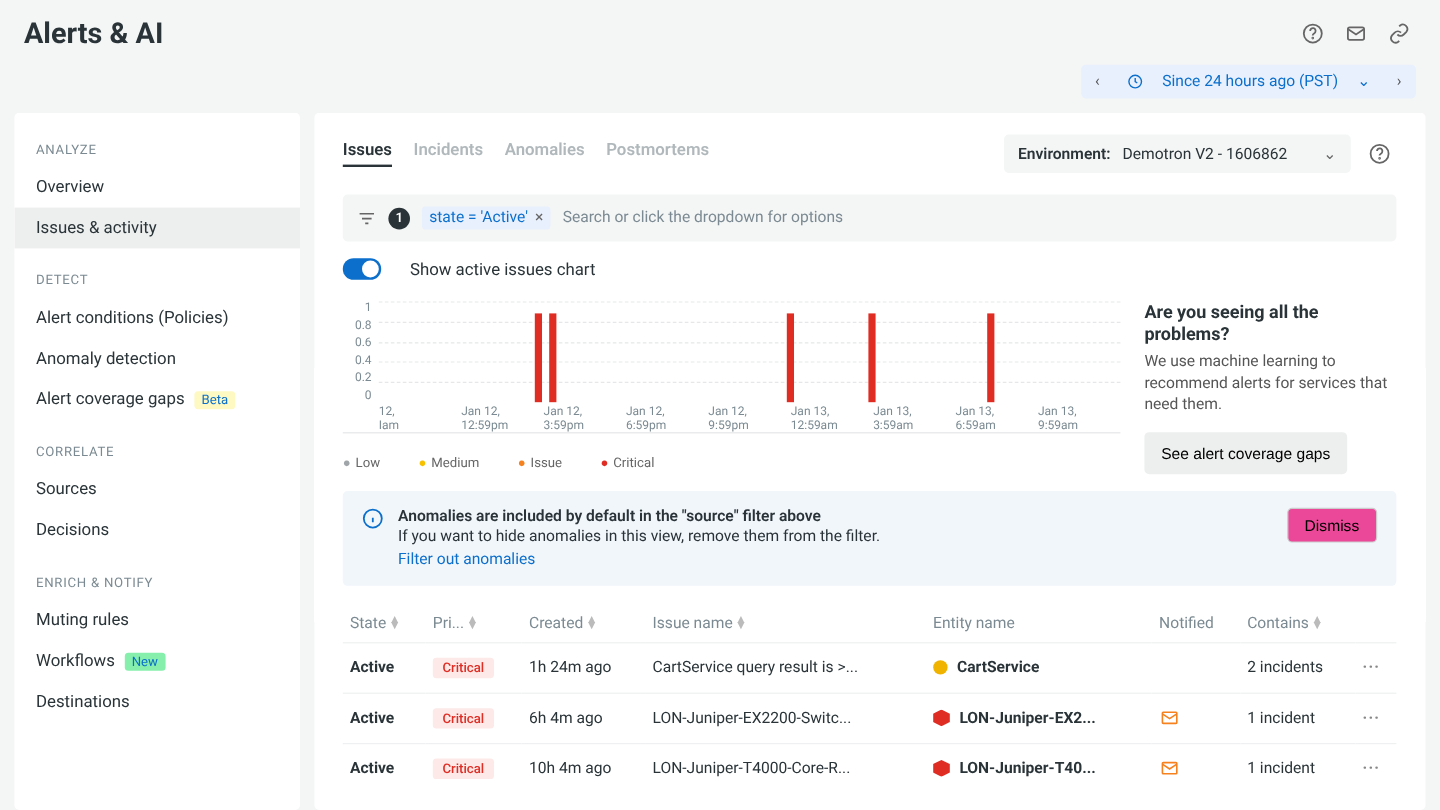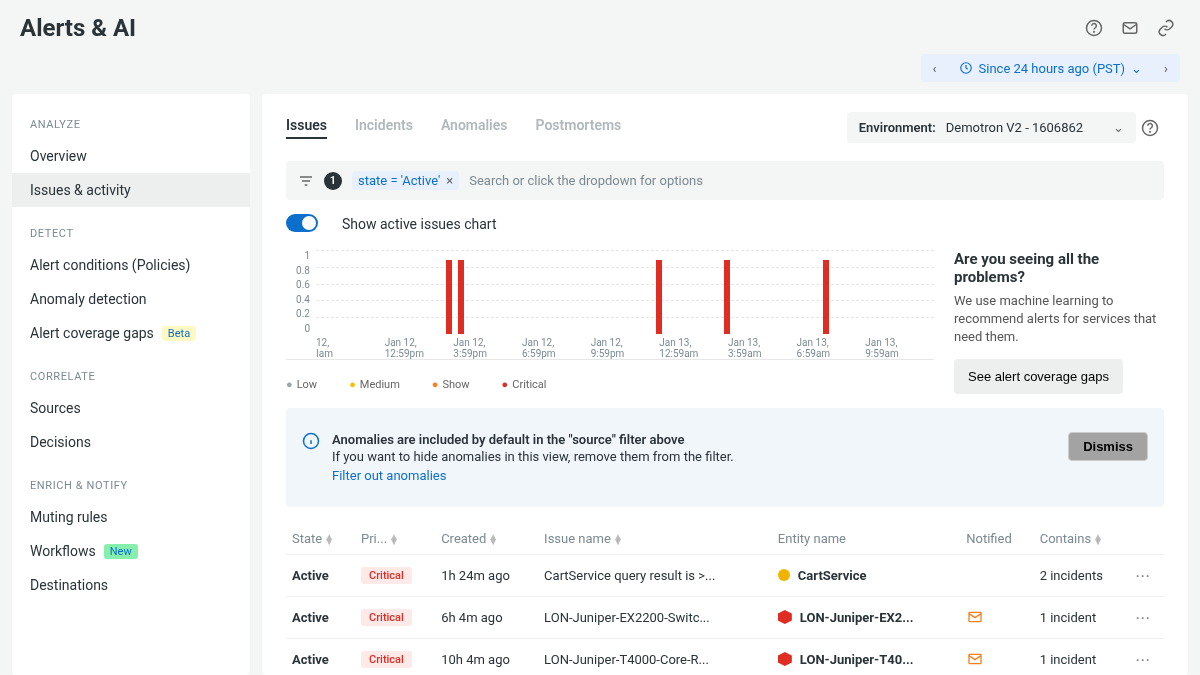--- a/index.html
+++ b/index.html
@@ -5,34 +5,34 @@
 * { box-sizing: border-box; margin: 0; padding: 0; }
 body { font-family: -apple-system, BlinkMacSystemFont, "Segoe UI", Roboto, sans-serif; background: #f4f5f5; color: #293338; font-size: 14px; }
 .app { display: flex; flex-direction: column; height: 675px; width: 1200px; overflow: hidden; }
 .topbar { display: flex; align-items: center; justify-content: space-between; padding: 14px 20px 8px 20px; }
 .topbar h1 { font-size: 24px; font-weight: 700; color: #293338; }
 .topbar-icons { display: flex; gap: 8px; }
 .icon-btn { width: 28px; height: 28px; border-radius: 4px; display: flex; align-items: center; justify-content: center; cursor: pointer; color: #666; }
 .timerow { display: flex; justify-content: flex-end; padding: 4px 20px 12px; }
 .time-picker { display: flex; align-items: center; background: #e8f0fe; border-radius: 4px; overflow: hidden; font-size: 13px; }
 .time-picker .chev { width: 28px; height: 28px; display: flex; align-items: center; justify-content: center; cursor: pointer; color: #555; }
-.time-picker .label { display: flex; align-items: center; gap: 6px; padding: 0 10px; color: #0b6fcb; cursor: pointer; }
+.time-picker .label { display: flex; align-items: center; gap: 16px; padding: 0 10px; color: #0b6fcb; cursor: pointer; }
 .main { display: flex; flex: 1; gap: 12px; padding: 0 12px; overflow: hidden; }
 .sidebar { width: 238px; background: #fff; border-radius: 4px; padding: 16px 0; overflow-y: auto; }
 .sidebar .section-label { font-size: 11px; letter-spacing: 0.6px; color: #7b8a92; padding: 8px 18px; text-transform: uppercase; }
 .sidebar .item { padding: 9px 18px; font-size: 14px; color: #293338; cursor: pointer; display: flex; align-items: center; gap: 8px; }
 .sidebar .item.active { background: #edeeee; font-weight: 400; }
 .badge-beta { background: #fef9c3; color: #0b6fcb; font-size: 11px; padding: 1px 6px; border-radius: 3px; }
 .badge-new { background: #86efac; color: #0b6fcb; font-size: 11px; padding: 1px 6px; border-radius: 3px; }
 .content { flex: 1; background: #fff; border-radius: 4px; padding: 18px 24px; overflow-y: auto; }
 .content-head { display: flex; align-items: center; justify-content: space-between; margin-bottom: 18px; }
-.tabs { display: flex; gap: 28px; }
+.tabs { display: flex; gap: 18px; }
 .tab { font-size: 14px; font-weight: 600; color: #b0b8bc; cursor: pointer; padding-bottom: 4px; }
 .tab.active { color: #293338; border-bottom: 2px solid #293338; }
-.env { display: flex; align-items: center; }
+.env { display: flex; align-items: center; gap: 10px; }
 .env-select { background: #f4f5f5; padding: 8px 12px; border-radius: 4px; display: flex; align-items: center; gap: 10px; cursor: pointer; font-size: 13px; }
 .env-select .lbl { font-weight: 600; }
 .filter-bar { background: #f4f5f5; border-radius: 4px; padding: 10px 12px; display: flex; align-items: center; gap: 10px; margin-bottom: 14px; }
 .filter-count { background: #293338; color: #fff; border-radius: 50%; width: 18px; height: 18px; font-size: 11px; display: flex; align-items: center; justify-content: center; font-weight: 600; }
 .filter-chip { background: #e8f0fe; color: #0b6fcb; padding: 2px 6px; border-radius: 3px; font-size: 13px; display: flex; align-items: center; gap: 6px; }
 .filter-chip .x { cursor: pointer; color: #666; }
 .filter-placeholder { color: #7b8a92; font-size: 13px; flex: 1; }
 .toggle-row { display: flex; align-items: flex-end; gap: 24px; margin-bottom: 18px; }
 .toggle { width: 32px; height: 18px; background: #0b6fcb; border-radius: 10px; position: relative; cursor: pointer; }
 .toggle::after { content: ""; position: absolute; width: 14px; height: 14px; background: #fff; border-radius: 50%; top: 2px; right: 2px; }
@@ -48,26 +48,26 @@
 .legend { display: flex; gap: 32px; font-size: 11px; color: #666; margin-top: 18px; align-items: center; }
 .legend span::before { content: "●"; margin-right: 4px; }
 .legend .low::before { color: #9fa5a8; }
 .legend .med::before { color: #f7c100; }
 .legend .high::before { color: #f5811f; }
 .legend .crit::before { color: #df2d24; }
 .promo { width: 210px; font-size: 13px; }
 .promo h3 { font-size: 15px; margin-bottom: 6px; }
 .promo p { color: #555; margin-bottom: 12px; line-height: 1.4; }
 .promo button { background: #edeeee; border: none; padding: 10px 14px; border-radius: 4px; font-size: 13px; cursor: pointer; font-weight: 500; }
-.info-banner { background: #f1f6fb; border-radius: 4px; padding: 24px 16px; display: flex; gap: 12px; margin-bottom: 16px; align-items: flex-start; }
+.info-banner { background: #f1f6fb; border-radius: 4px; padding: 14px 16px; display: flex; gap: 12px; margin-bottom: 16px; align-items: flex-start; }
 .info-banner .info-icon { color: #0b6fcb; flex-shrink: 0; }
 .info-banner .body { flex: 1; font-size: 13px; }
 .info-banner .body strong { display: block; margin-bottom: 2px; font-weight: 600; }
 .info-banner .body a { color: #0b6fcb; text-decoration: none; display: inline-block; margin-top: 4px; }
-.info-banner button { background: #a3a3a3; border: 1px solid #ccc; padding: 6px 14px; border-radius: 4px; cursor: pointer; font-size: 13px; font-weight: 700; }
+.info-banner button { background: #ec4899; border: 1px solid #ccc; padding: 6px 14px; border-radius: 4px; cursor: pointer; font-size: 13px; font-weight: 400; }
 table { width: 100%; border-collapse: collapse; font-size: 13px; }
 thead th { text-align: left; color: #7b8a92; font-weight: 400; padding: 8px 6px; font-size: 13px; margin-top: 48px; }
 thead th .sort { font-size: 10px; color: #bbb; margin-left: 2px; display: inline-flex; flex-direction: column; line-height: 5px; vertical-align: middle; }
 tbody td { padding: 12px 6px; border-top: 1px solid #eef0f1; vertical-align: middle; }
 .state-active { font-weight: 700; }
 .prio-pill { background: #fce9e8; color: #df2d24; font-size: 11px; padding: 2px 8px; border-radius: 3px; font-weight: 500; display: inline-block; }
 .entity { display: flex; align-items: center; gap: 8px; font-weight: 700; }
 .entity-dot { width: 12px; height: 12px; border-radius: 2px; flex-shrink: 0; }
 .hex { width: 14px; height: 14px; background: #df2d24; clip-path: polygon(50% 0, 100% 25%, 100% 75%, 50% 100%, 0 75%, 0 25%); flex-shrink: 0; }
 .mail-icon { color: #f5811f; }
@@ -234,21 +234,21 @@
                 <div class="xlabel">Jan 12,<br>9:59pm</div>
                 <div class="xlabel">Jan 13,<br>12:59am</div>
                 <div class="xlabel">Jan 13,<br>3:59am</div>
                 <div class="xlabel">Jan 13,<br>6:59am</div>
                 <div class="xlabel">Jan 13,<br>9:59am</div>
               </div>
           </div>
           <div class="legend">
             <span class="low">Low</span>
             <span class="med">Medium</span>
-            <span class="high">Show</span>
+            <span class="high">Issue</span>
             <span class="crit">Critical</span>
           </div>
         </div>
         <div class="promo">
           <h3>Are you seeing all the problems?</h3>
           <p>We use machine learning to recommend alerts for services that need them.</p>
           <button>See alert coverage gaps</button>
         </div>
       </div>
 

